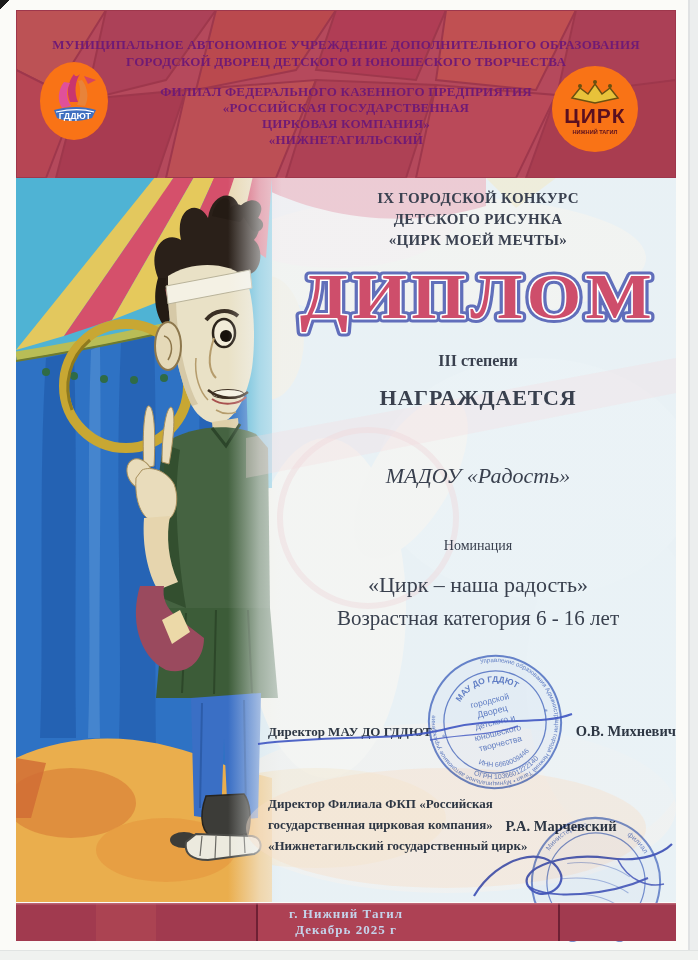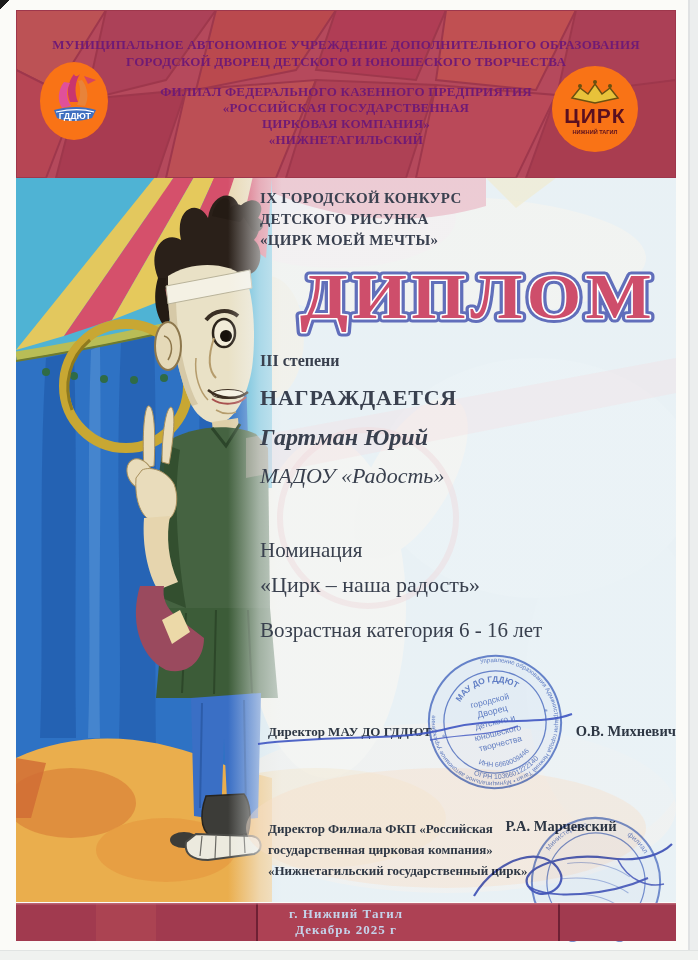--- a/index.html
+++ b/index.html
@@ -4,21 +4,21 @@
 <style>
   html,body{margin:0;padding:0;background:#e9ebea;}
   #shot{position:relative;width:698px;height:960px;background:#fbfbf8;overflow:hidden;
         font-family:"Liberation Serif","DejaVu Serif",serif;}
   .abs{position:absolute;}
   
   #header{left:16px;top:10px;width:660px;height:168px;overflow:hidden;}
   .hline{position:absolute;left:0;width:660px;text-align:center;color:#701a75;font-weight:bold;font-size:13px;line-height:15px;letter-spacing:.2px;}
   .logo{position:absolute;background:#f97316;border-radius:50%;display:flex;align-items:center;justify-content:center;}
   
-  .tline{position:absolute;left:244px;width:436px;text-align:left;color:#39404e;}
+  .tline{position:absolute;left:244px;width:436px;text-align:center;color:#39404e;}
   .contest{font-weight:bold;font-size:15px;letter-spacing:.3px;color:#3a4150;}
   .sigrow{position:absolute;color:#2e3744;font-weight:bold;}
   
   #footer{left:16px;top:903px;width:660px;height:38px;overflow:hidden;}
   .fline{position:absolute;left:0;width:660px;text-align:center;color:#c5d3ea;font-weight:bold;font-size:13px;letter-spacing:1px;line-height:16px;}
   .stamp{mix-blend-mode:multiply;opacity:.9;}
 </style>
 </head>
 <body>
 
@@ -188,25 +188,24 @@
 
     
     <svg class="abs" style="left:272px;top:74px;" width="380" height="88" viewBox="0 0 380 88">
       <text x="190" y="66" text-anchor="middle" font-family="Liberation Serif, serif" font-weight="bold" font-size="64" letter-spacing="4" textLength="356" lengthAdjust="spacingAndGlyphs" fill="none" stroke="#5a68b8" stroke-width="9" stroke-linejoin="round" opacity=".95">ДИПЛОМ</text>
       <text x="190" y="66" text-anchor="middle" font-family="Liberation Serif, serif" font-weight="bold" font-size="64" letter-spacing="4" textLength="356" lengthAdjust="spacingAndGlyphs" fill="#ce4e6b" stroke="#ffffff" stroke-width="3" paint-order="stroke" stroke-linejoin="round">ДИПЛОМ</text>
     </svg>
 
     
     <div class="tline" style="top:174px;font-size:16px;font-weight:bold;">III степени</div>
     <div class="tline" style="top:207px;font-size:22px;font-weight:bold;letter-spacing:.8px;">НАГРАЖДАЕТСЯ</div>
-    <div class="tline" style="top:246px;font-size:24px;font-weight:bold;font-style:italic;">Гартман Юрий</div>
     <div class="tline" style="top:285px;font-size:22px;font-style:italic;">МАДОУ «Радость»</div>
-    <div class="tline" style="top:360px;font-size:21px;">Номинация</div>
+    <div class="tline" style="top:360px;font-size:14px;">Номинация</div>
     <div class="tline" style="top:394px;font-size:22px;">«Цирк – наша радость»</div>
-    <div class="tline" style="top:428px;font-size:21px;margin-top:12px;">Возрастная категория 6 - 16 лет</div>
+    <div class="tline" style="top:428px;font-size:21px;">Возрастная категория 6 - 16 лет</div>
 
     
     <div class="sigrow" style="left:252px;top:546px;font-size:13px;">Директор МАУ ДО ГДДЮТ</div>
     <div class="sigrow" style="left:430px;top:545px;width:230px;text-align:right;font-size:14.5px;">О.В. Михневич</div>
 
     
     <svg class="abs stamp" style="left:394px;top:459px;" width="170" height="170" viewBox="0 0 170 170">
       <defs>
         <path id="s1o" d="M85,25 A60,60 0 1 1 84.9,25"></path>
         <path id="s1t" d="M45,85 A40,40 0 0 1 125,85"></path>
@@ -230,21 +229,21 @@
       </g>
     </svg>
 
     
     <svg class="abs" style="left:234px;top:526px;" width="330" height="54">
       <path d="M8,40 C90,30 150,38 200,24 C250,12 290,22 322,10" stroke="#3e55c2" stroke-width="2" fill="none" opacity=".9"></path>
       <path d="M180,36 C210,30 240,32 268,22" stroke="#3e55c2" stroke-width="1.4" fill="none" opacity=".8"></path>
     </svg>
 
     
-    <div class="sigrow" style="left:252px;top:640px;font-size:13px;line-height:21px;">
+    <div class="sigrow" style="left:252px;top:615px;font-size:13px;line-height:21px;">
       <div>Директор Филиала ФКП «Российская</div>
       <div>государственная цирковая компания»</div>
       <div>«Нижнетагильский государственный цирк»</div>
     </div>
     <div class="sigrow" style="left:430px;top:640px;width:230px;text-align:center;font-size:14.5px;">Р.А. Марчевский</div>
 
     
     <svg class="abs stamp" style="left:452px;top:622px;" width="212" height="142" viewBox="0 0 212 142">
       <defs>
           <path id="s2t" d="M72,82 A56,56 0 0 1 184,82"></path>

